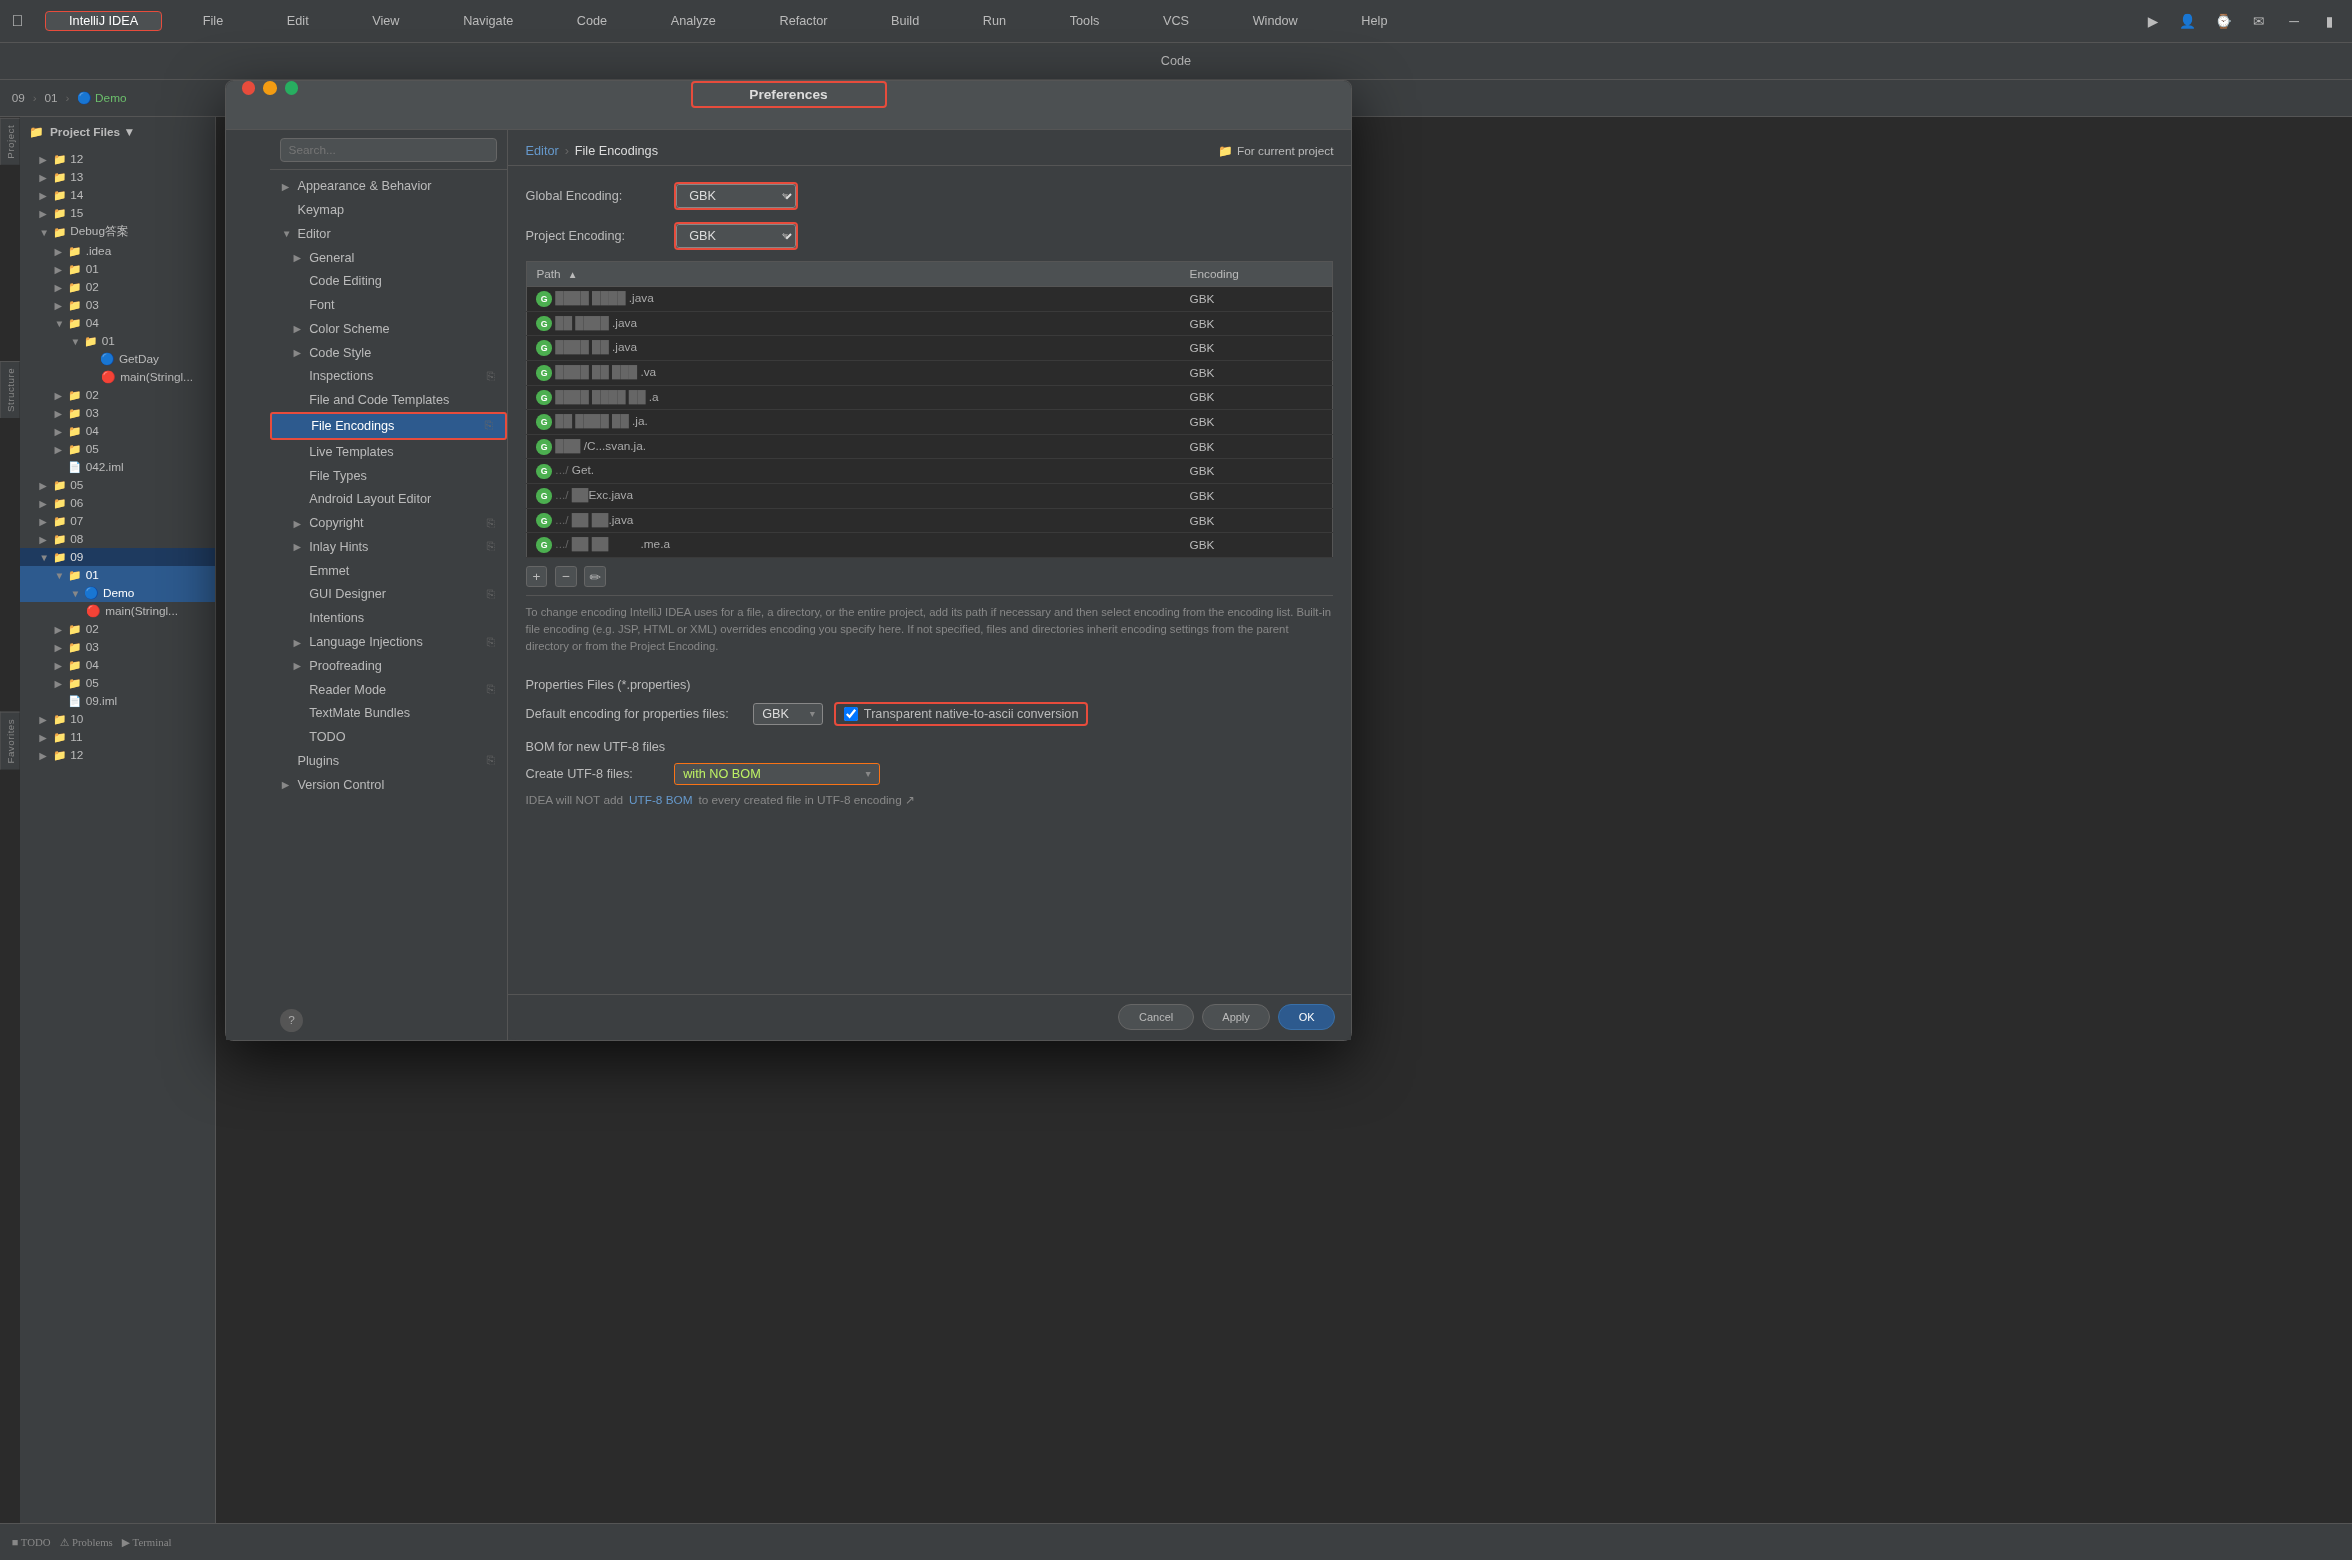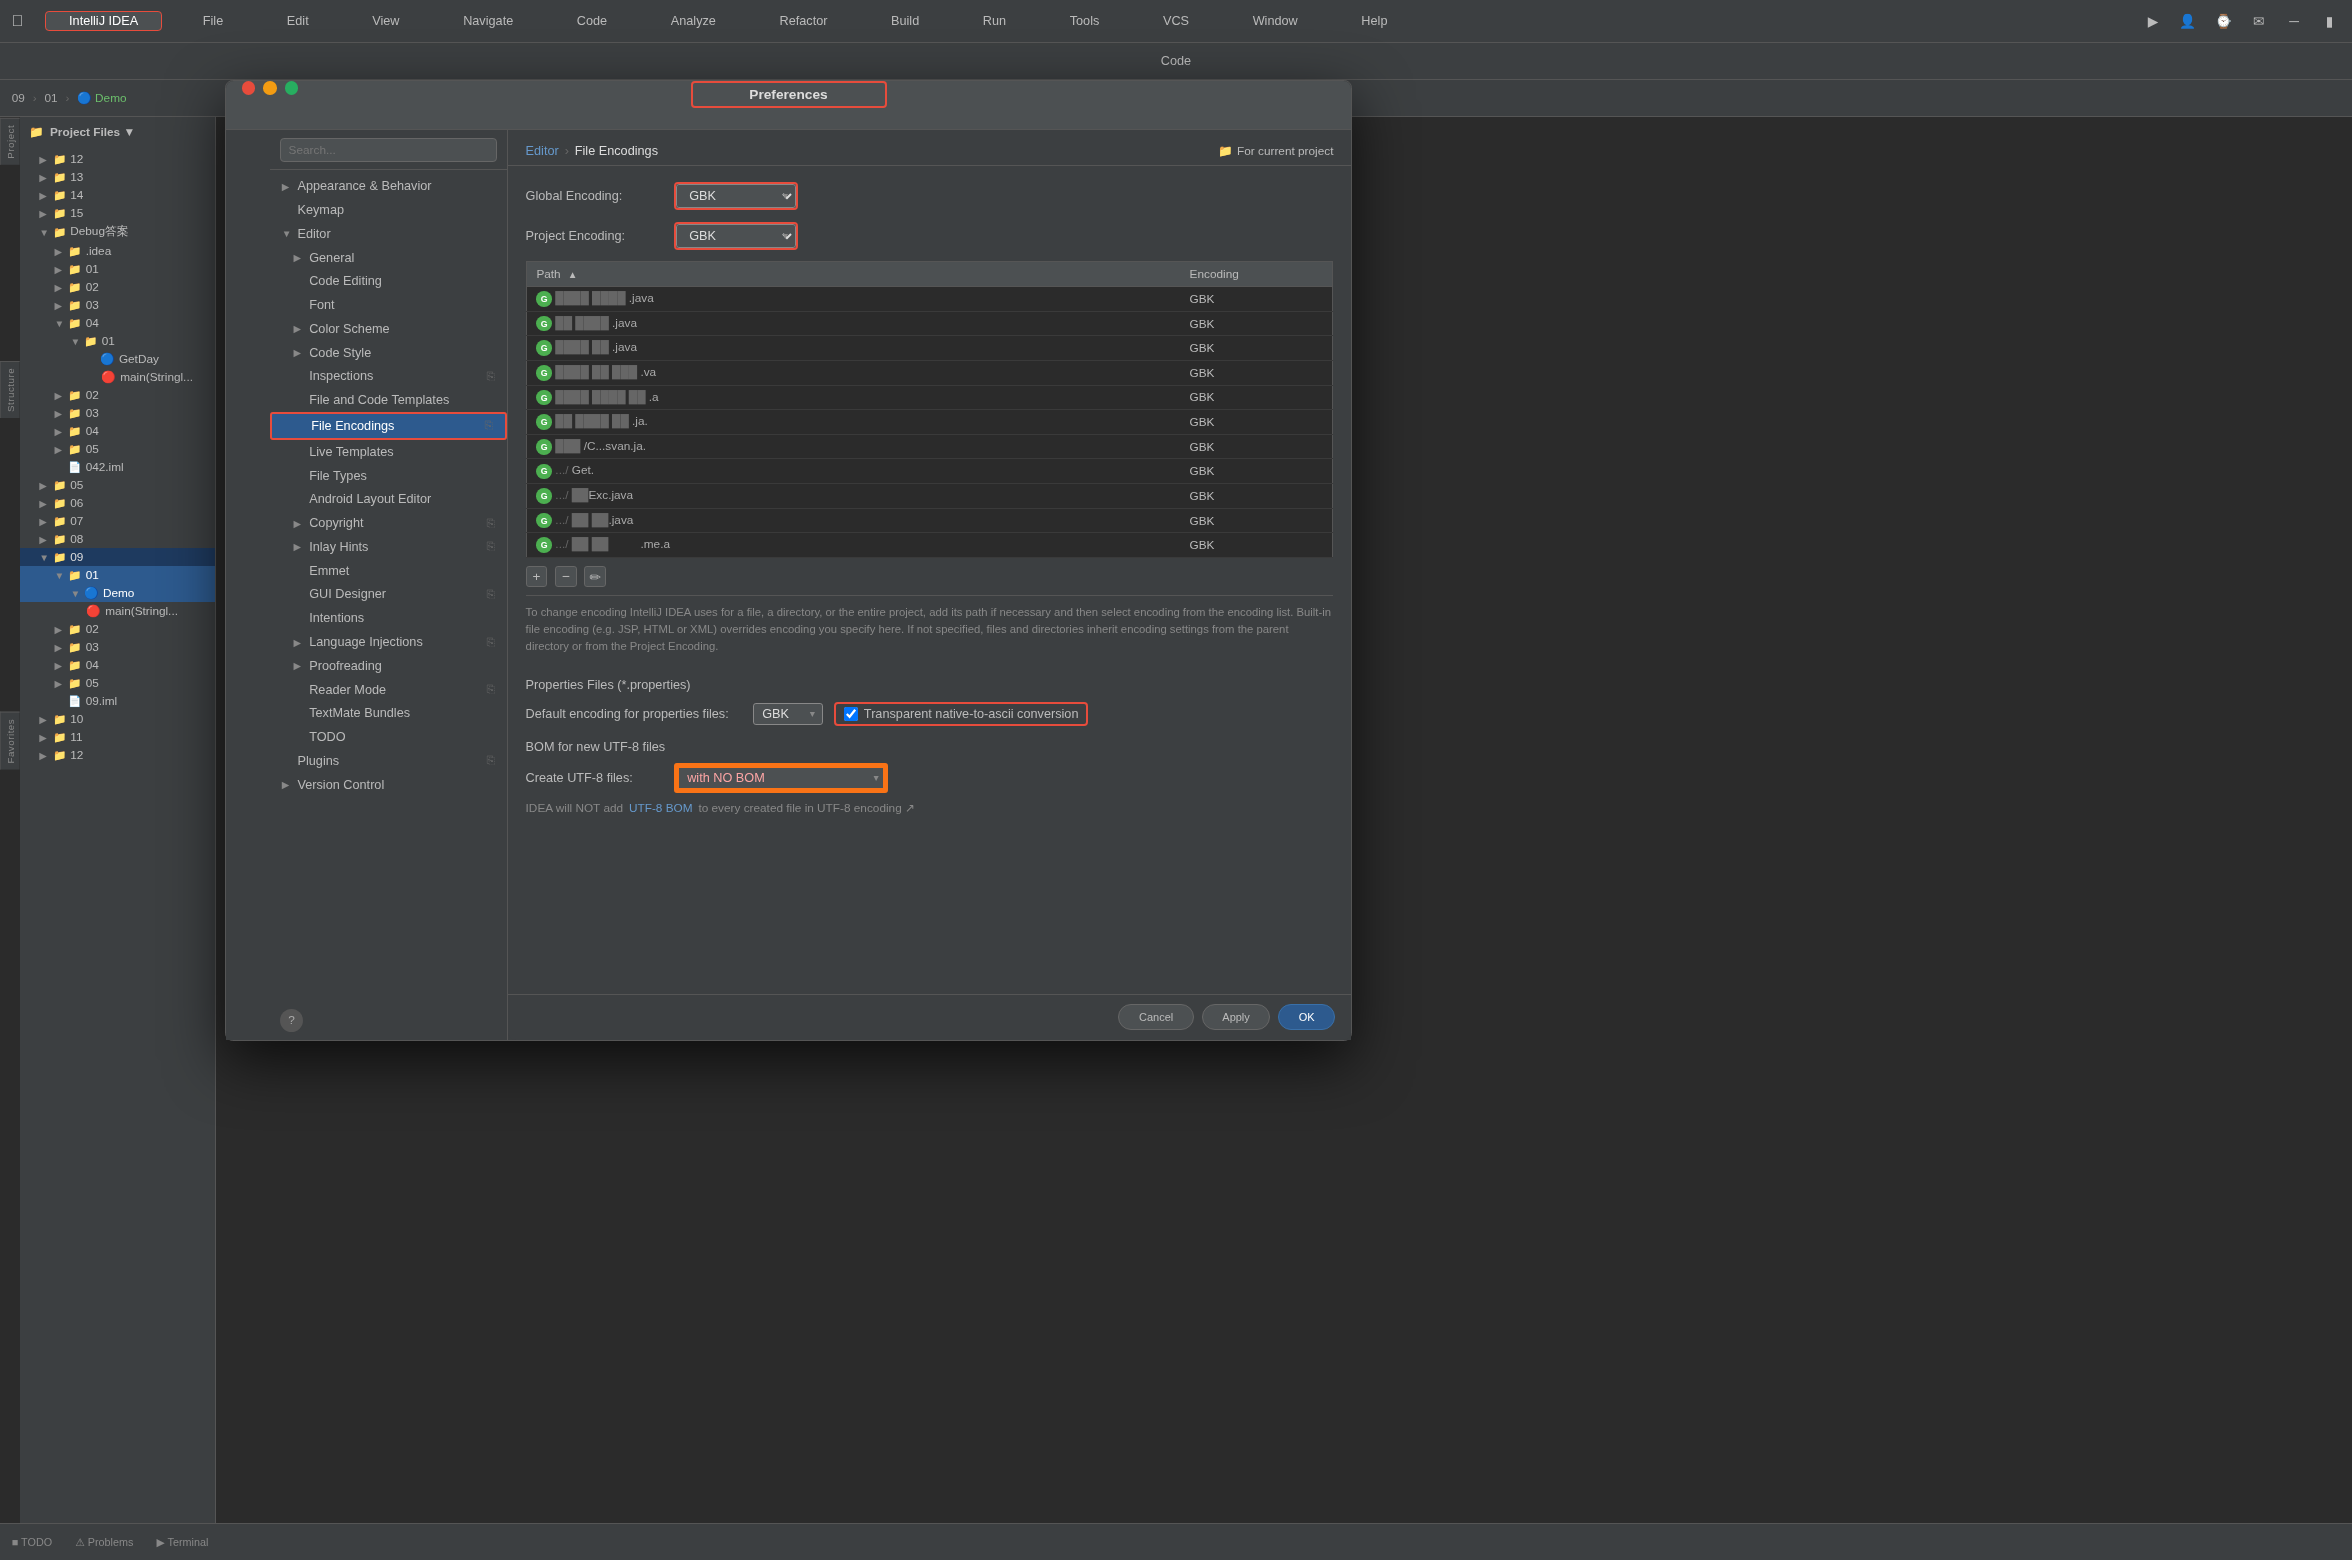--- a/index.html
+++ b/index.html
@@ -496,23 +496,23 @@
       color: #bbb;
       font-size: 12.7px;
       min-width: 137px;
     }
     .bom-select-wrapper {
       position: relative;
       display: inline-block;
     }
     .bom-select-wrapper select {
       background: #4c5052;
-      border: 5px solid #f97316;
+      border: 1px solid #f97316;
       border-radius: 2.9px;
-      color: #fca5a5;
+      color: #bef264;
       padding: 2.9px 118px 2.9px 7.8px;
       font-size: 12.7px;
       cursor: pointer;
       outline: none;
       -webkit-appearance: none;
       appearance: none;
       min-width: 196px;
     }
     .bom-select-wrapper::after {
       content: '▼';
@@ -587,21 +587,22 @@
       position: absolute;
       bottom: 0;
       left: 0;
       right: 0;
       height: 37px;
       background: #3c3f41;
       border-top: 1px solid #555;
       display: flex;
       align-items: center;
       padding: 0 11.8px;
-      gap: 23px;
+      gap: 9px;
+      font-family: Liberation Serif, serif;
     }
     .status-item {
       color: #888;
       font-size: 10.8px;
       display: flex;
       align-items: center;
       gap: 3.9px;
     }
     .edge-tab {
       width: 19.6px;

